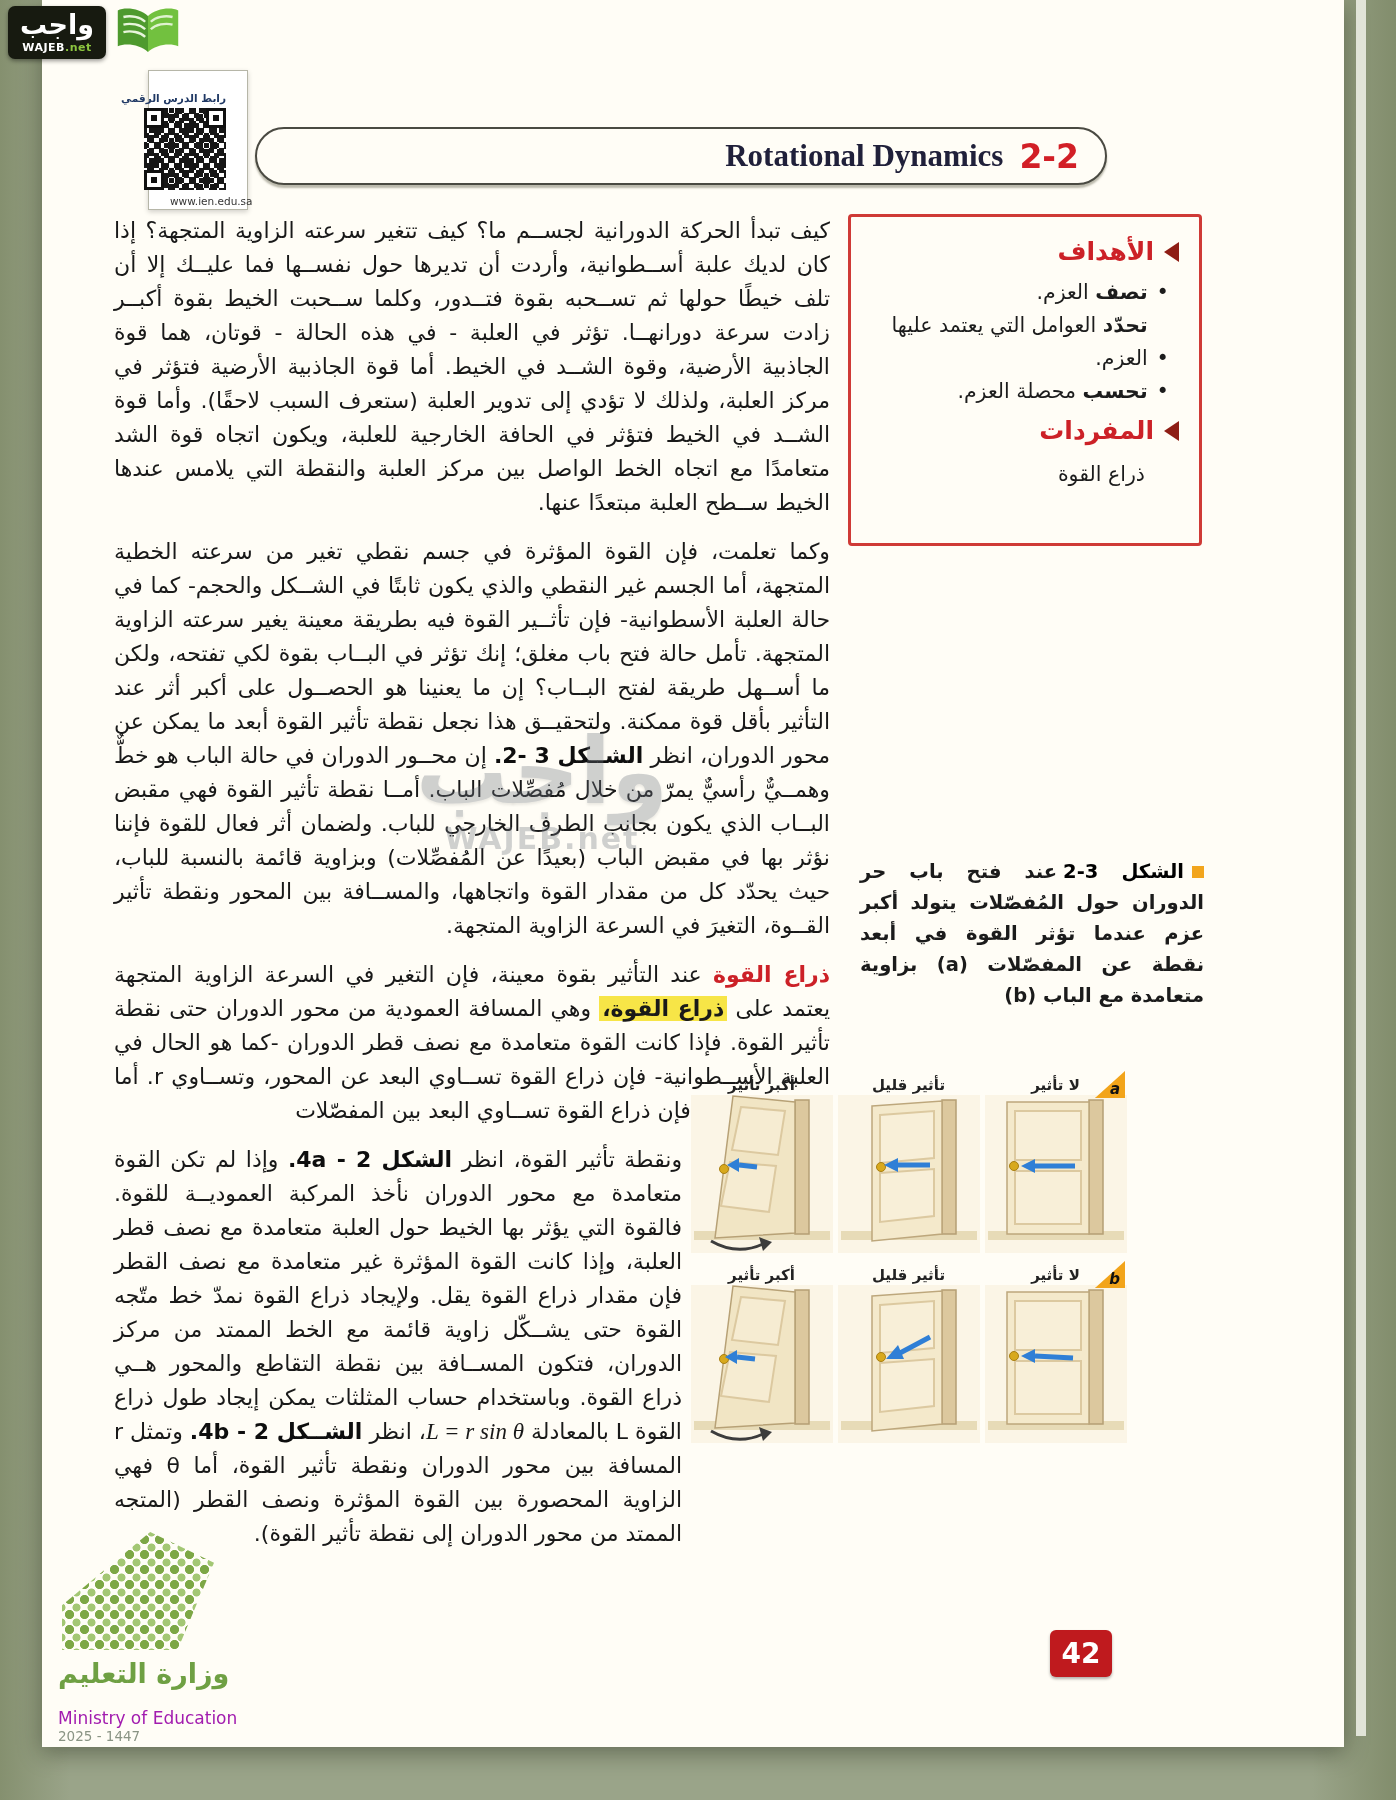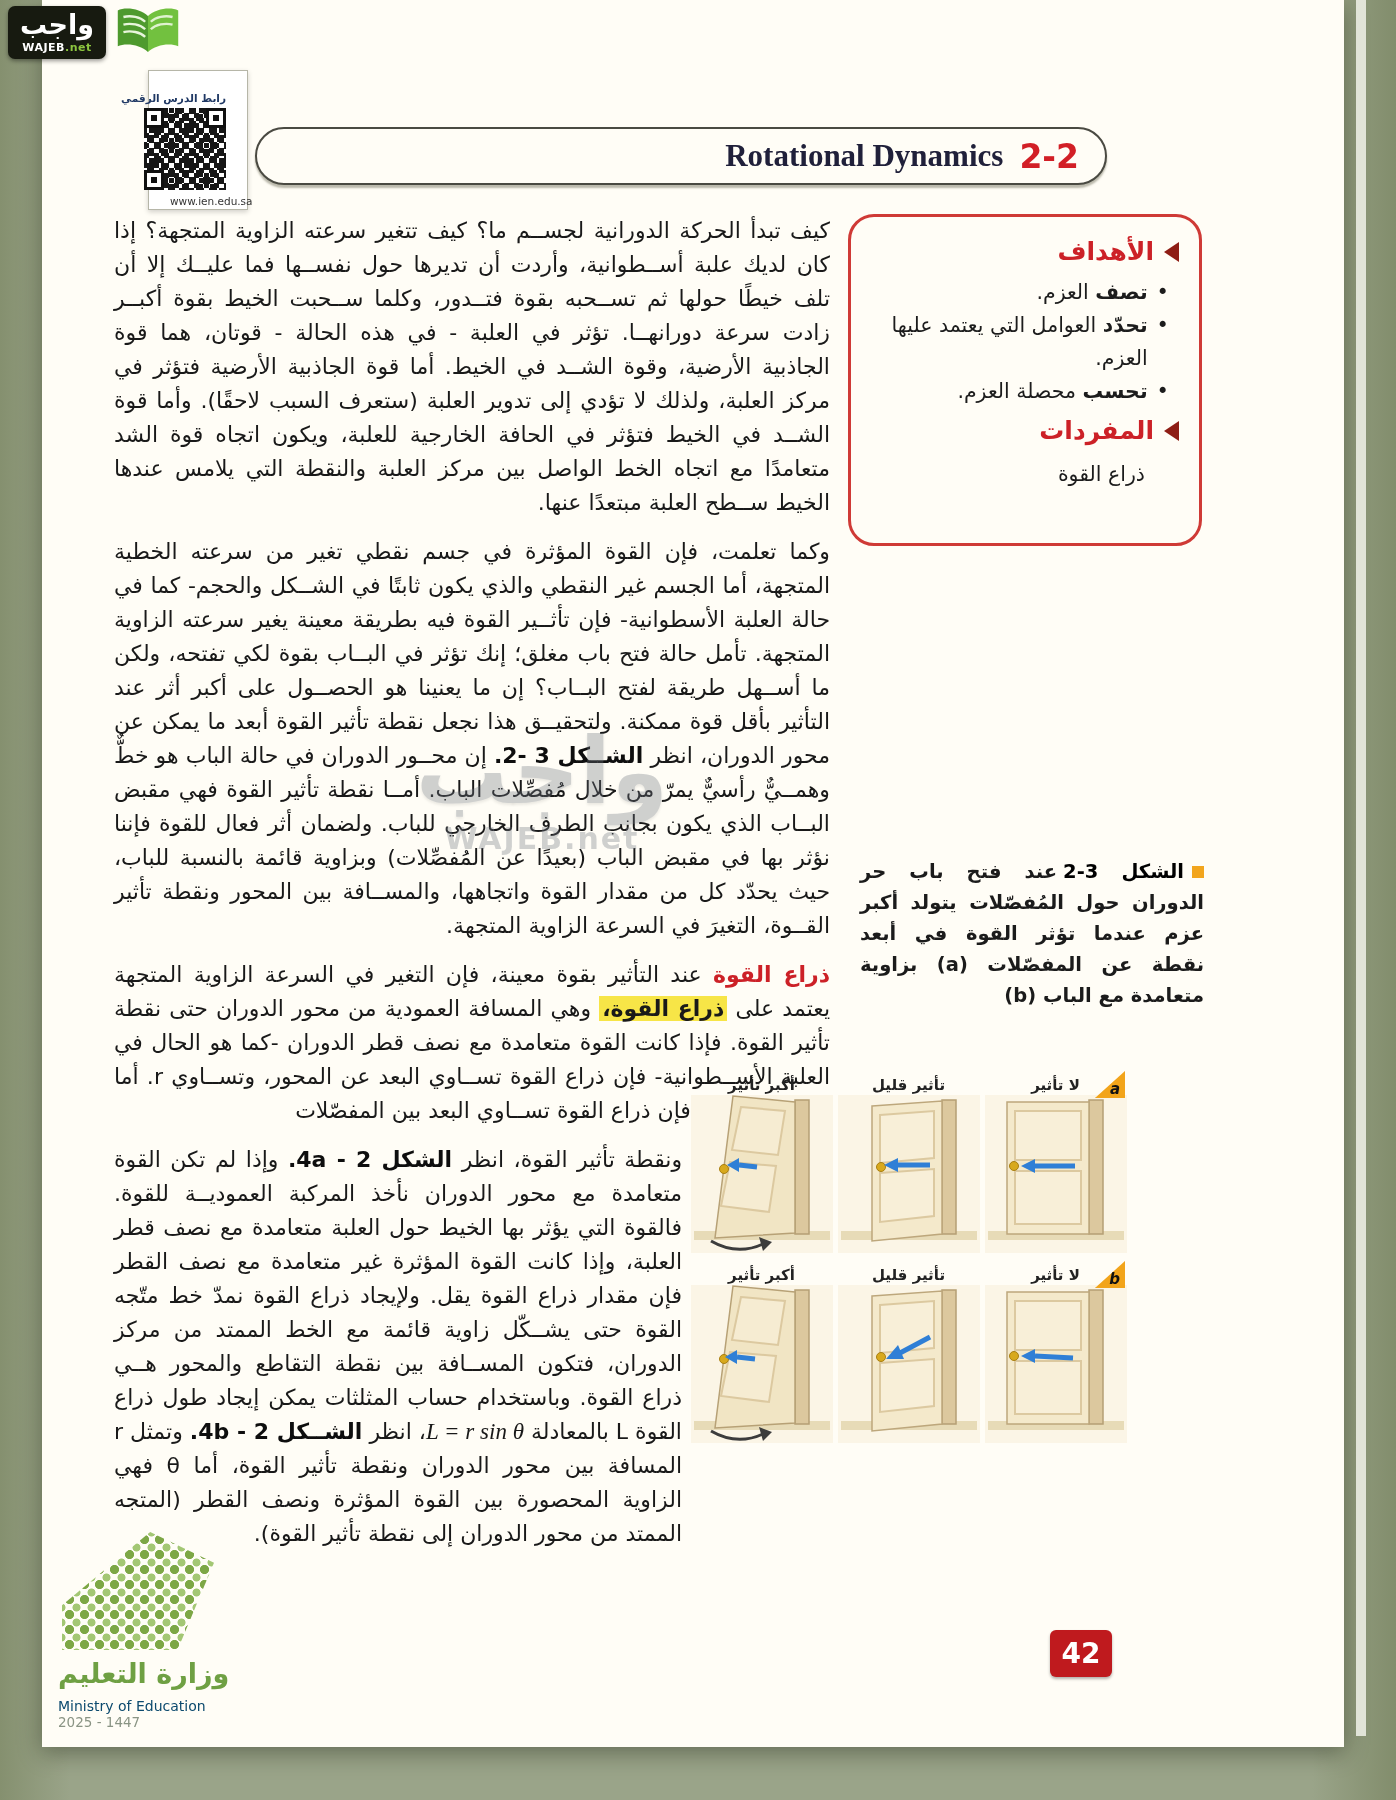--- a/index.html
+++ b/index.html
@@ -44,27 +44,27 @@
     display:flex;align-items:center;direction:rtl;padding:0 26px;gap:16px;
     box-shadow:0 3px 2px rgba(60,60,35,.35);
   }
   .sec-num{color:#d21f26;font-weight:bold;font-size:33px;white-space:nowrap}
   .title-ar{color:#26242e;font-weight:bold;font-size:31px;white-space:nowrap}
   .title-en{color:#20203a;font-weight:bold;font-size:31px;font-family:"Liberation Serif",serif;direction:ltr;white-space:nowrap}
 
   
   .objectives{
     position:absolute;left:806px;top:214px;width:354px;min-height:332px;
-    border:3px solid #cf3a36;border-radius:26px;background:#fffdf6;
+    border:3px solid #cf3a36;border-radius:4px;background:#fffdf6;
     padding:16px 20px 18px;color:#1c1c1c;
   }
   .obj-heading{display:flex;align-items:center;gap:10px;color:#cc2127;font-weight:bold;font-size:25px;margin:4px 0 10px}
   .arrow-left{width:0;height:0;border-top:10px solid transparent;border-bottom:10px solid transparent;border-right:15px solid #8e1d14;flex:0 0 auto}
   .obj-list{list-style:none;font-size:20.5px;line-height:33px;padding:0 10px 0 0;margin-bottom:8px}
-  .obj-list li{display:flex;gap:9px;align-items:flex-start}
+  .obj-list li{display:flex;gap:9px;align-items:flex-end}
   .obj-list li::before{content:"•";font-size:21px;line-height:33px}
   .vocab{padding-right:34px;font-size:20.5px;line-height:38px}
 
   
   .main-col{position:absolute;left:72px;top:214px;width:716px;font-size:22px;line-height:34px;color:#191919;text-align:justify}
   .main-col p{margin-bottom:15px}
   .figref{font-weight:bold;color:#0e0e0e}
   .lead-red{color:#cc2127;font-weight:bold}
   .hl{background:#f7e547;font-weight:bold;padding:0 3px}
   .p3a{margin-top:12px}
@@ -95,21 +95,21 @@
   .wm-en{font-size:30px;font-weight:bold;letter-spacing:2px;direction:ltr}
 
   
   .ministry{position:absolute;left:16px;top:1532px;width:230px;direction:ltr;text-align:left}
   .dots{width:152px;height:118px;margin:0 0 8px 4px;
     background:
       radial-gradient(circle,#a3c774 3.6px,transparent 4.4px) 7px 8px/15px 15px,
       radial-gradient(circle,#7da746 4.2px,transparent 5px) 0 0/15px 15px;
     clip-path:polygon(0 62%,58% 0,100% 26%,76% 100%,0 100%);}
   .moe-ar{color:#6fa043;font-size:27px;font-weight:bold}
-  .moe-en{color:#0c4a6e;font-size:14px;margin-top:9px}
+  .moe-en{color:#a21caf;font-size:17px;margin-top:19px}
   .moe-years{color:#8a9484;font-size:13.5px}
   .page-num{position:absolute;left:1008px;top:1630px;width:62px;height:47px;background:#bf1a1e;color:#fff;
     font-size:28px;font-weight:bold;display:flex;align-items:center;justify-content:center;border-radius:6px;
     box-shadow:0 2px 3px rgba(0,0,0,.3)}
 </style>
 </head>
 <body>
 
 <div class="paper">
 

